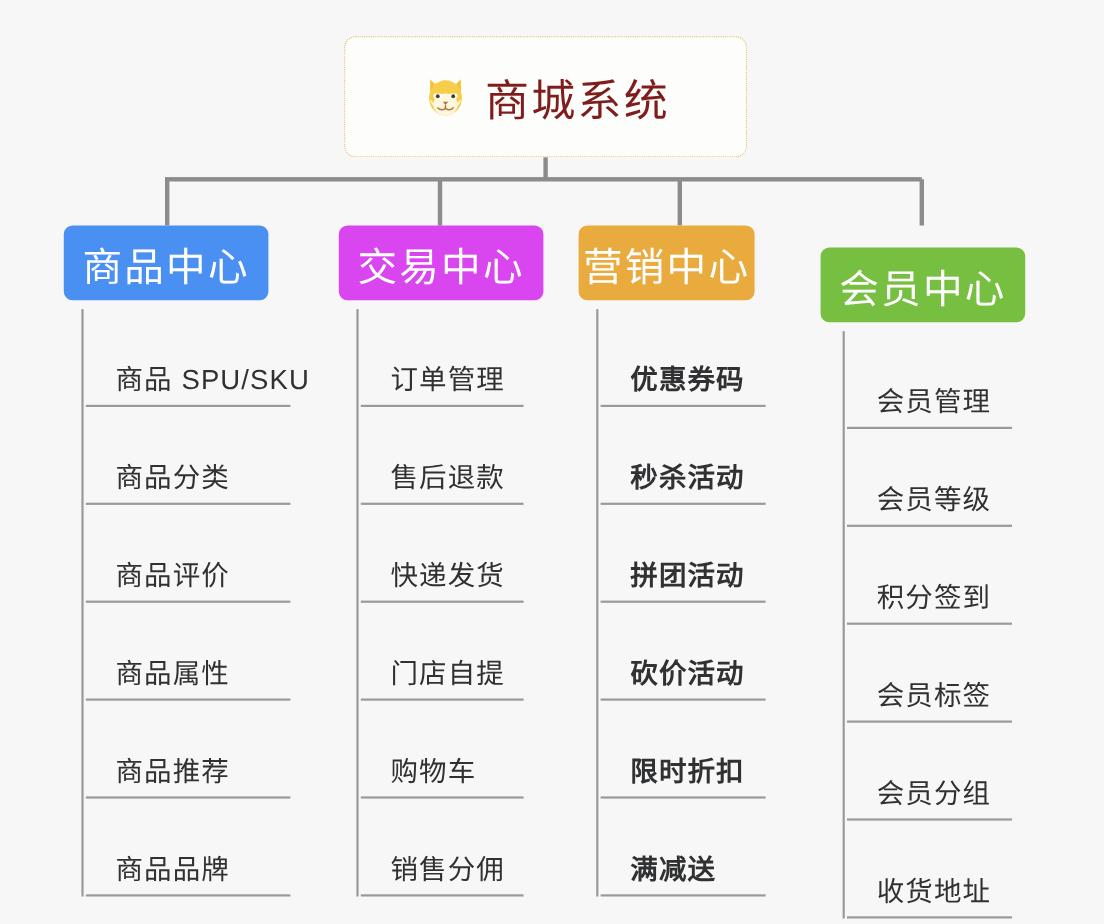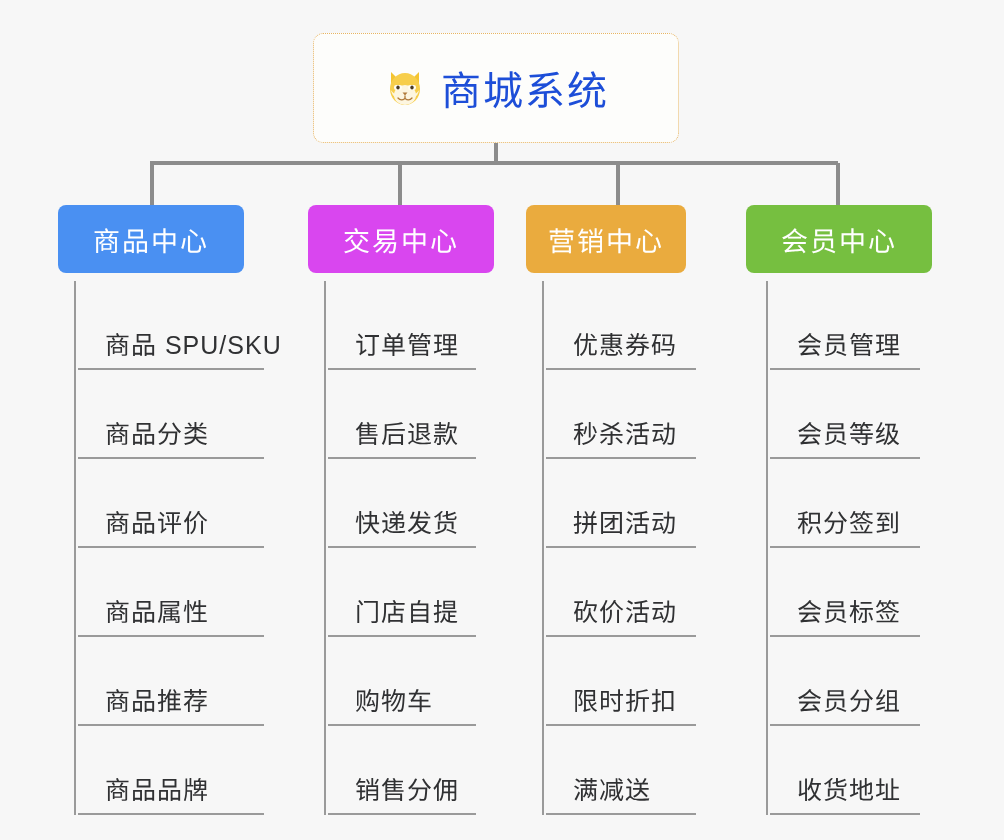--- a/index.html
+++ b/index.html
@@ -88,21 +88,21 @@
   .branch.b3 { left: 746px; }
 
   .cat-header {
     box-sizing: border-box;
     height: 68px;
     border-radius: 8px;
     display: flex;
     align-items: center;
     justify-content: center;
     color: #ffffff;
-    font-size: 27px;
+    font-size: 36px;
     letter-spacing: 2px;
     white-space: nowrap;
   }
   .branch.b0 .cat-header { width: 186px; }
   .branch.b1 .cat-header { width: 186px; }
   .branch.b2 .cat-header { width: 160px; }
   .branch.b3 .cat-header { width: 186px; }
 
   
   .leaf-list {
@@ -127,21 +127,21 @@
     color: #303133;
     white-space: nowrap;
     padding: 0 10px 7px 27px;
     letter-spacing: 1px;
   }
   
   .leaf-item { width: 100%; }
 
   .leaf-list.w0 { width: 186px; text-align: right; }
   .leaf-list.w1 { width: 148px; }
-  .leaf-list.w2 { width: 150px; }
+  .leaf-list.w2 { width: 150px; font-weight: bold; }
   .leaf-list.w3 { width: 150px; margin-left: 20px; }
 </style>
 </head>
 <body>
 
 <div id="mindmap">
 
   <div class="root-node" style="border-color: rgb(232, 181, 99);">
     <span class="root-emoji">
       <svg width="44" height="44" viewBox="0 0 44 44" aria-hidden="true">
@@ -153,21 +153,21 @@
         <rect x="11" y="19" width="8" height="5" rx="2.2" fill="#fffdf3"></rect>
         <rect x="25" y="19" width="8" height="5" rx="2.2" fill="#fffdf3"></rect>
         <ellipse cx="15" cy="21.5" rx="1.7" ry="1.9" fill="#4a3a22"></ellipse>
         <ellipse cx="29" cy="21.5" rx="1.7" ry="1.9" fill="#4a3a22"></ellipse>
         <path d="M19.5 26.5 h5 l-2.5 3 Z" fill="#b07a3a"></path>
         <path d="M22 29.5 v3" stroke="#b07a3a" stroke-width="1.3" fill="none"></path>
         <path d="M22 32.5 q-4 3 -7 -0.5" stroke="#b07a3a" stroke-width="1.3" fill="none" stroke-linecap="round"></path>
         <path d="M22 32.5 q4 3 7 -0.5" stroke="#b07a3a" stroke-width="1.3" fill="none" stroke-linecap="round"></path>
       </svg>
     </span>
-    <span class="root-title" style="color: #1d4ed8;">商城系统</span>
+    <span class="root-title" style="color: #7f1d1d;">商城系统</span>
   </div>
 
   <div class="conn conn-stem" style="background: rgb(140, 140, 140);"></div>
   <div class="conn conn-bus" style="background: rgb(140, 140, 140);"></div>
   <div class="conn conn-drop d0" style="background: rgb(140, 140, 140);"></div>
   <div class="conn conn-drop d1" style="background: rgb(140, 140, 140);"></div>
   <div class="conn conn-drop d2" style="background: rgb(140, 140, 140);"></div>
   <div class="conn conn-drop d3" style="background: rgb(140, 140, 140);"></div>
 
   <div class="branch b0">
@@ -236,21 +236,21 @@
       <div class="leaf-item">
           <span class="leaf-label">限时折扣</span>
         </div>
       <div class="leaf-item">
           <span class="leaf-label">满减送</span>
         </div>
     </div>
   </div>
 
   <div class="branch b3">
-    <div class="cat-header" style="background: rgb(118, 191, 64);">会员中心</div>
+    <div class="cat-header" style="background: rgb(118, 191, 64); margin-top: 20px;">会员中心</div>
     <div class="leaf-list w3">
       <div class="leaf-item">
           <span class="leaf-label">会员管理</span>
         </div>
       <div class="leaf-item">
           <span class="leaf-label">会员等级</span>
         </div>
       <div class="leaf-item">
           <span class="leaf-label">积分签到</span>
         </div>

